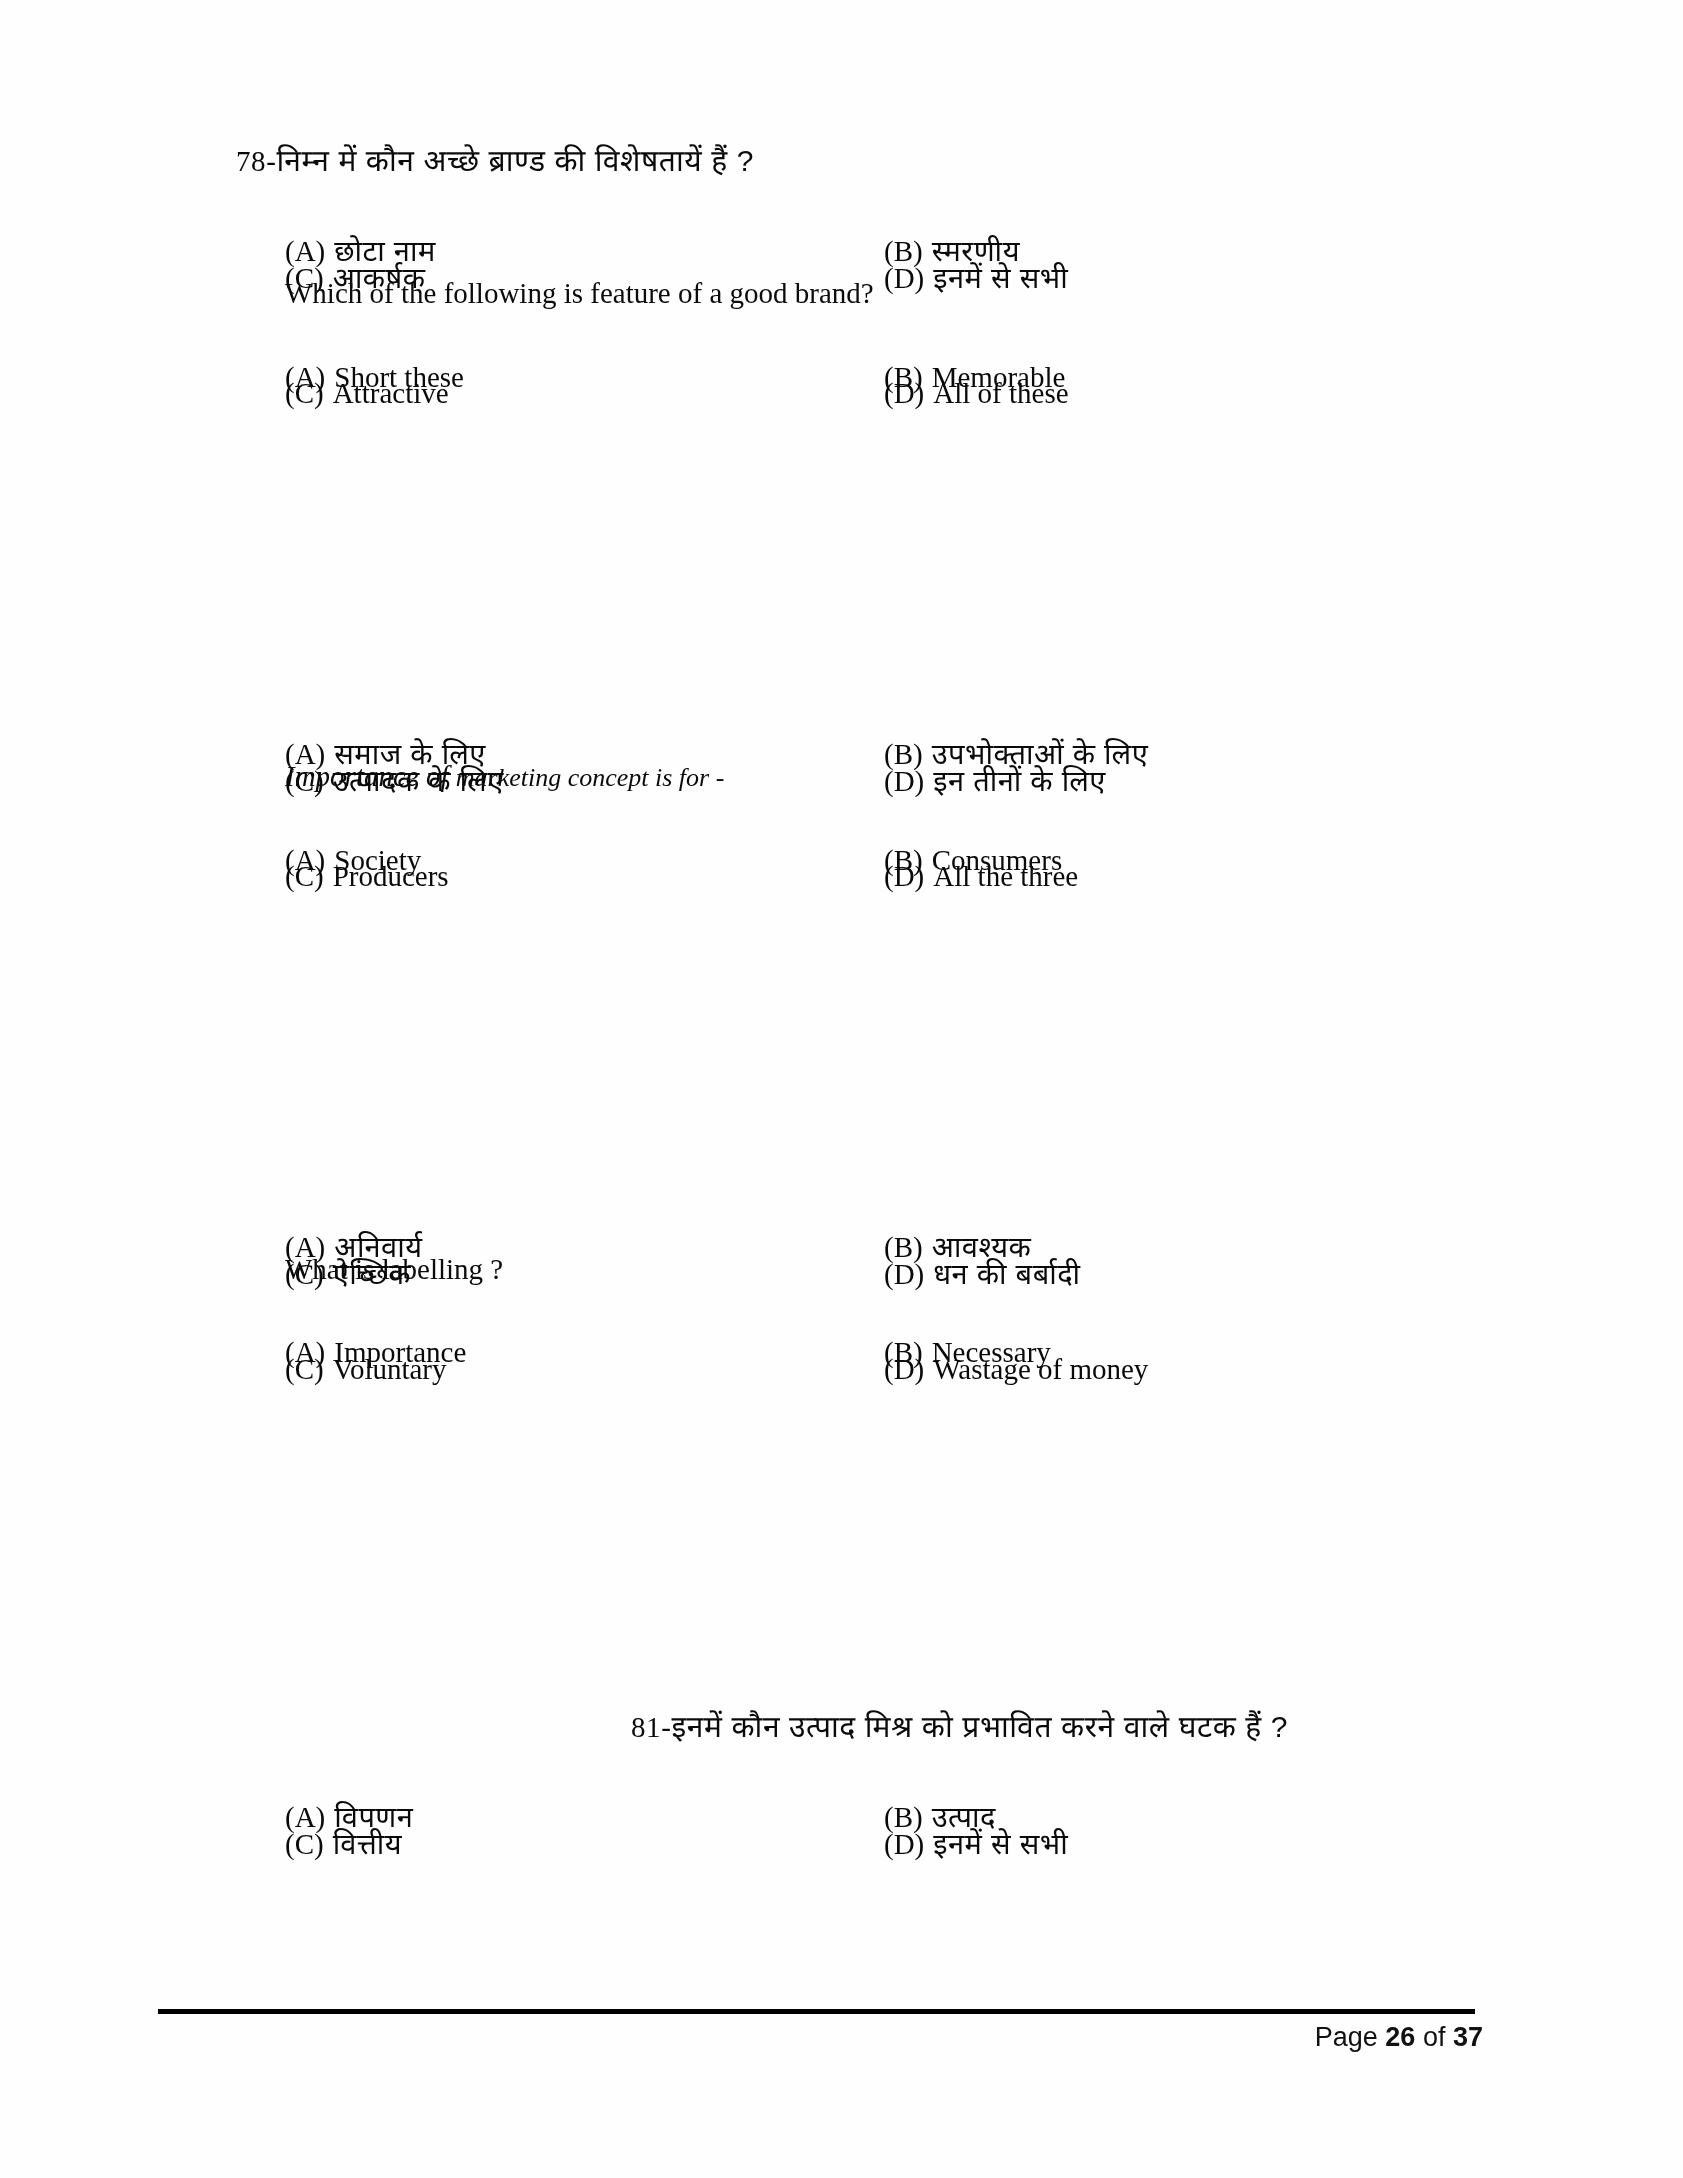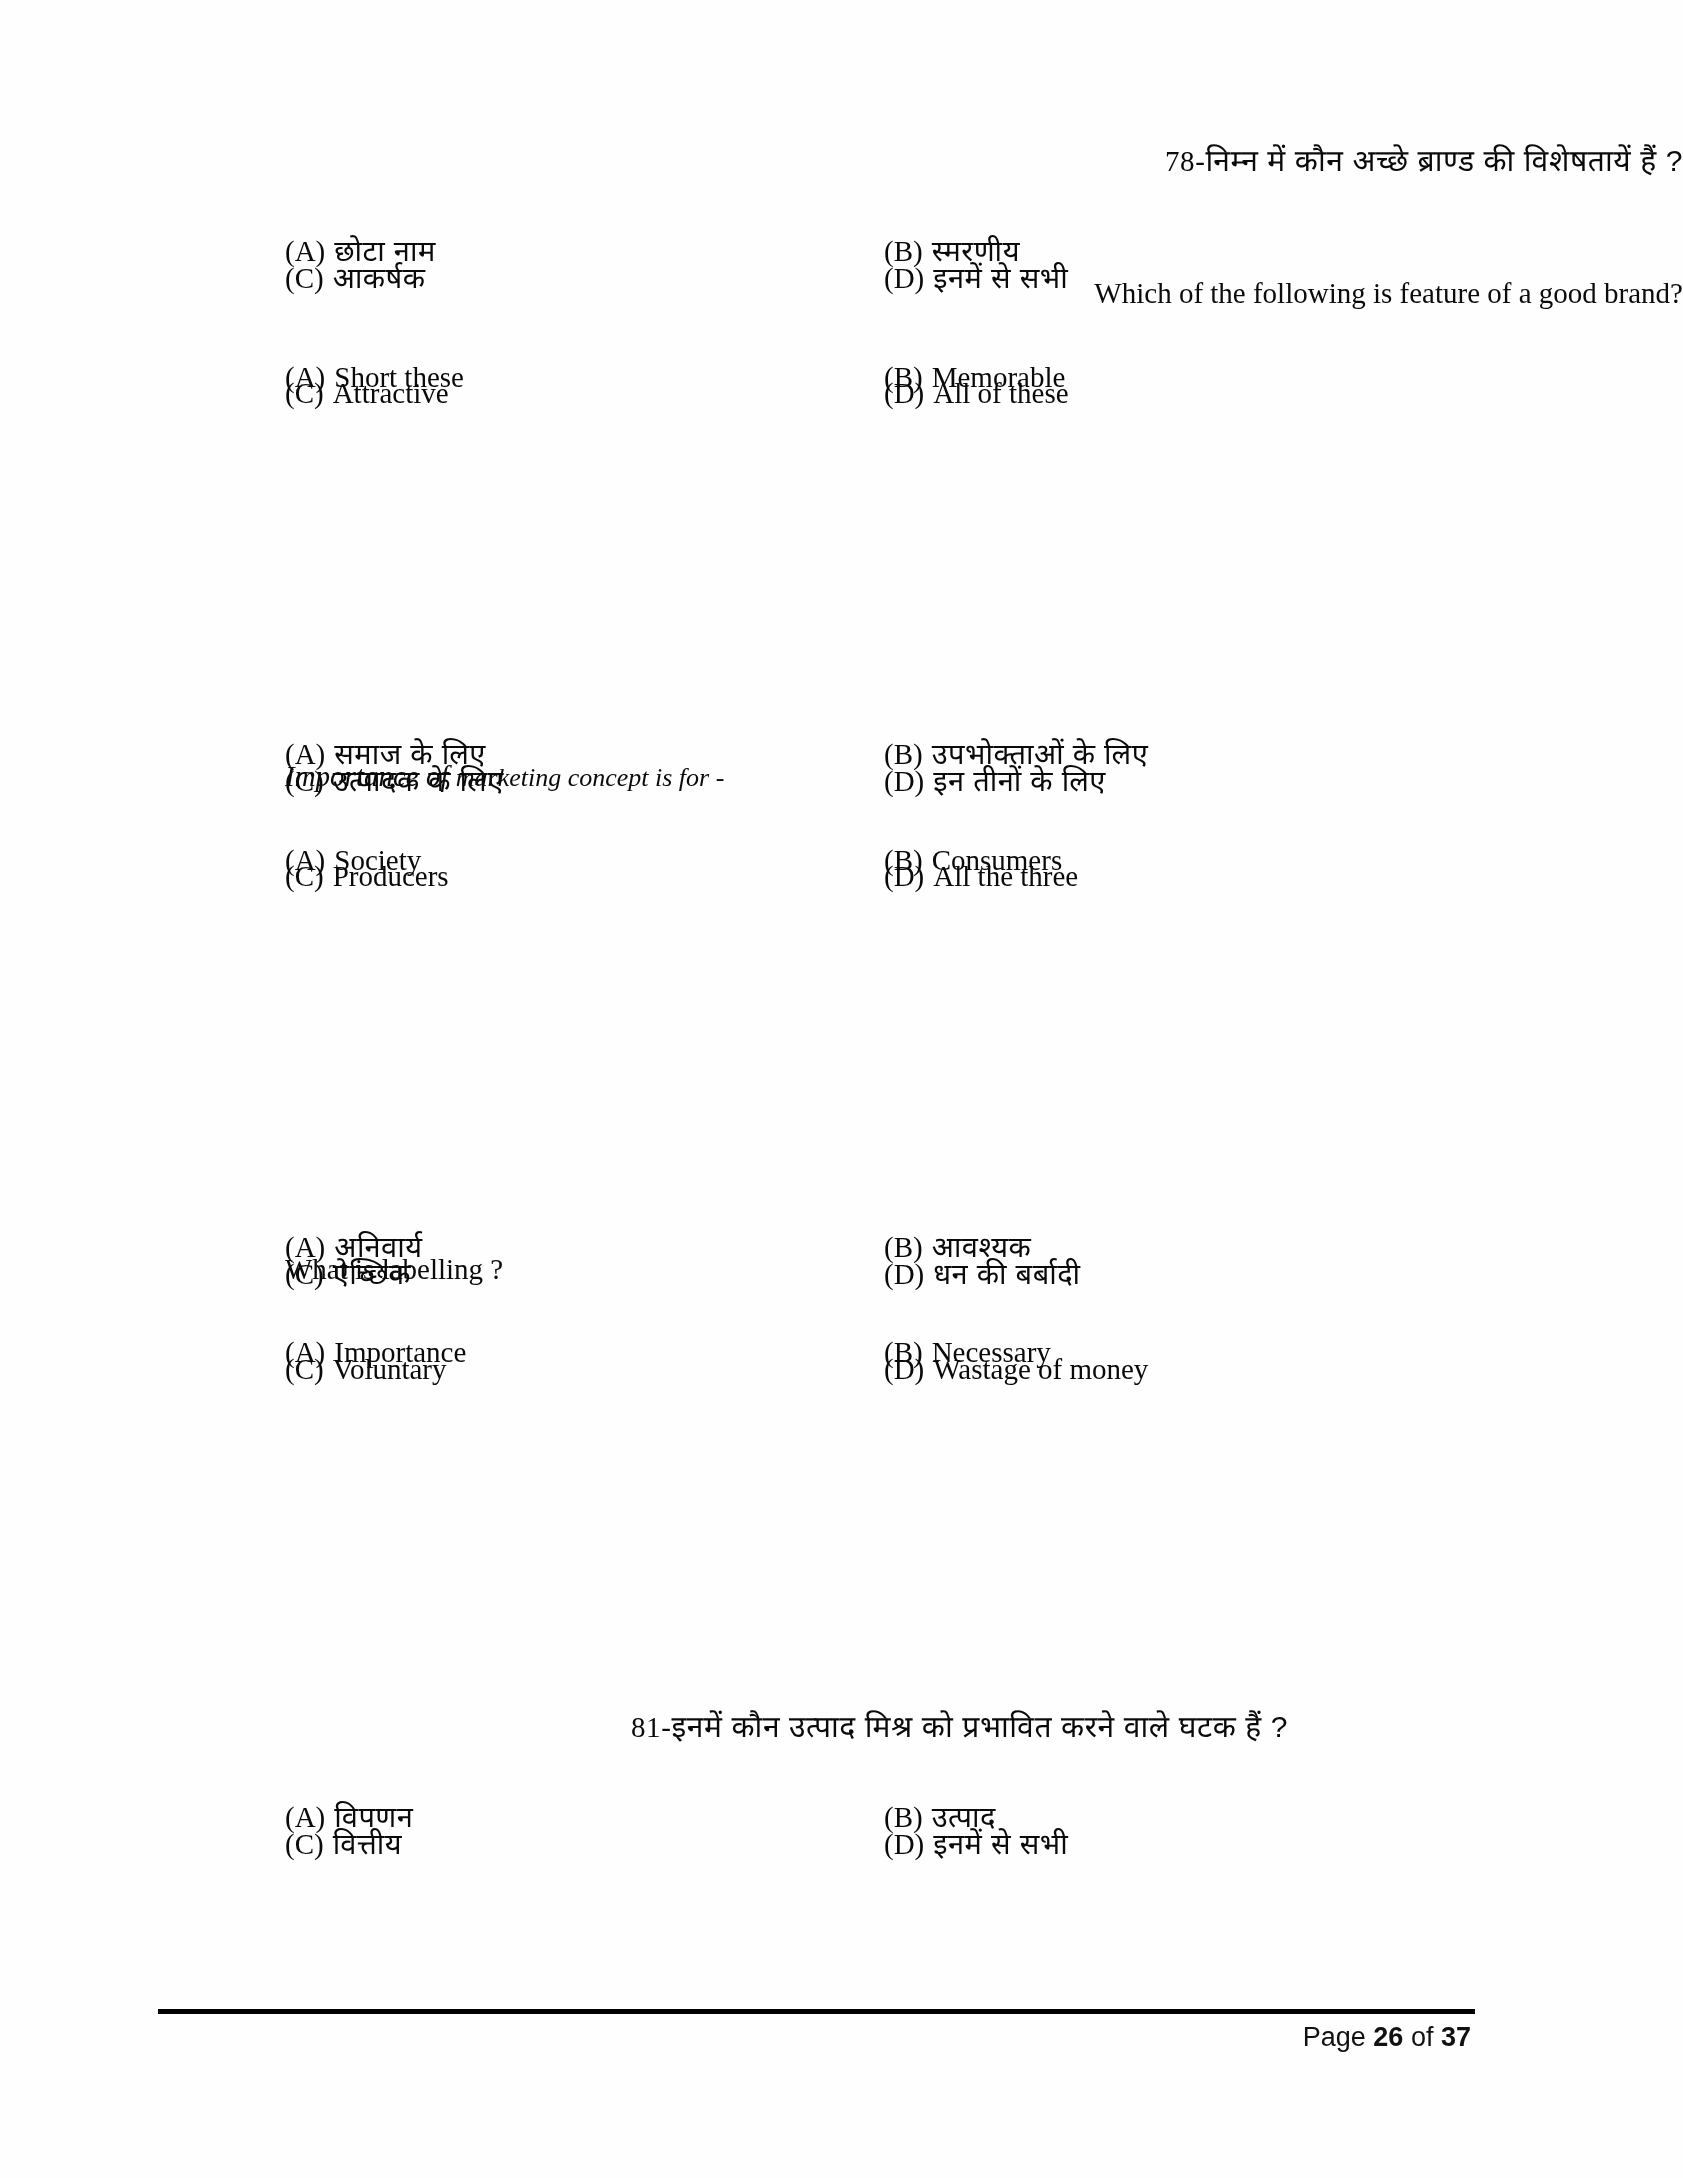--- a/index.html
+++ b/index.html
@@ -89,36 +89,36 @@
     position: absolute;
     left: 158px;
     width: 1317px;
     top: 2009px;
     height: 5px;
     background: #000000;
   }
   .footer-text {
     position: absolute;
     top: 2022px;
-    left: 154px;
+    left: 166px;
     width: 1317px;
     text-align: right;
     font-family: "Liberation Sans", "DejaVu Sans", sans-serif;
     font-size: 27px;
     color: #111111;
     white-space: nowrap;
   }
   .footer-text .b { font-weight: bold; }
 </style>
 </head>
 <body>
 
 <div class="page">
 
-  <div class="qblock" style="top:139px;text-align:right;">
+  <div class="qblock" style="top:139px;">
     <div class="q-line">
       <span class="qnum">78-</span><span>निम्न में कौन अच्छे ब्राण्ड की विशेषतायें हैं ?</span>
     </div>
 
     <div class="opt-row" style="margin-top:50px;">
       <div class="opt col-left">
         <span class="tag">(A)</span><span class="txt-hi">छोटा नाम</span>
       </div>
       <div class="opt col-right">
         <span class="tag">(B)</span><span class="txt-hi">स्मरणीय</span>

